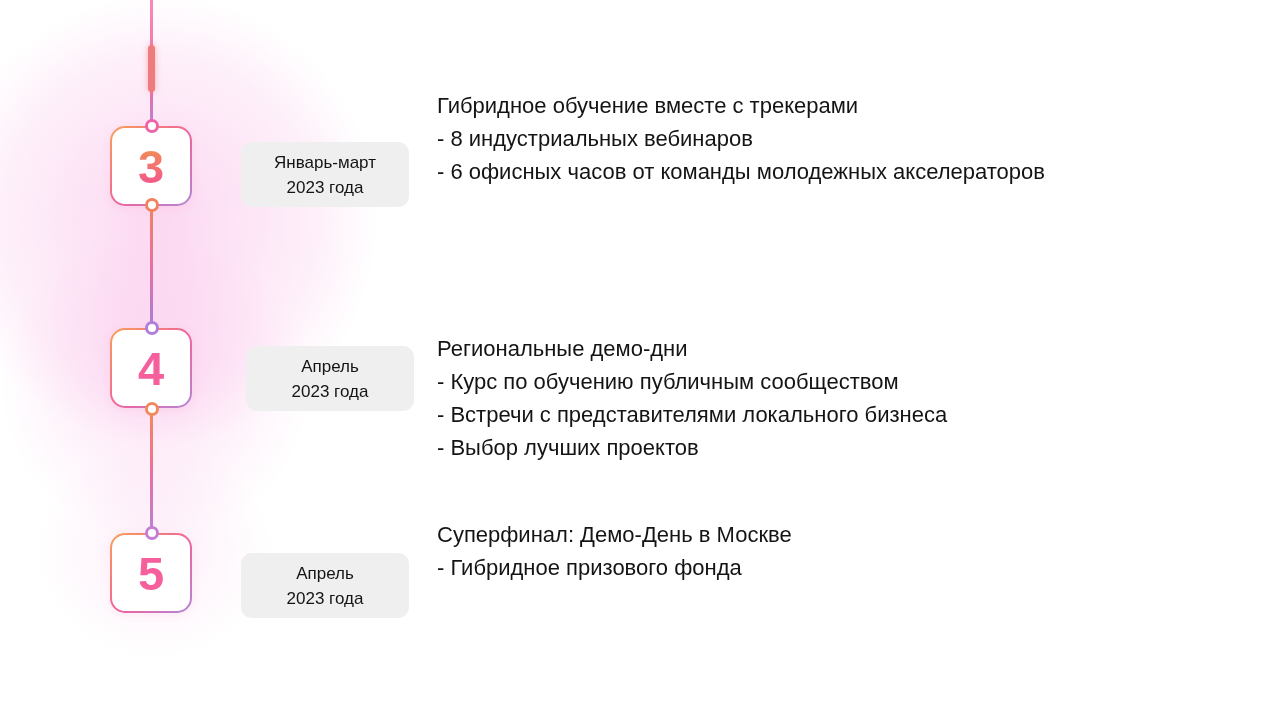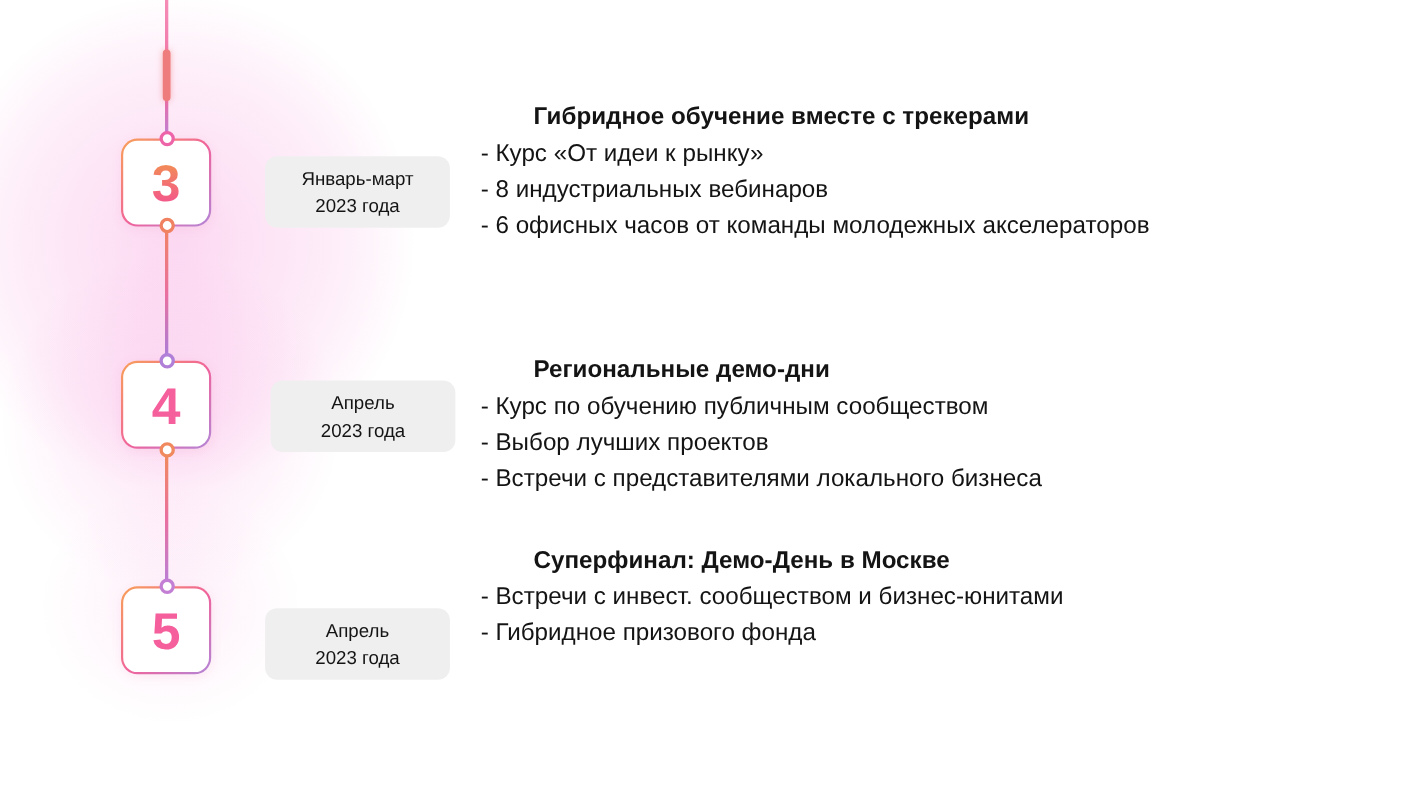--- a/index.html
+++ b/index.html
@@ -79,23 +79,23 @@
   .pill-3 { left: 241px; top: 142px; }
   .pill-4 { left: 246px; top: 346px; }
   .pill-5 { left: 241px; top: 553px; }
 
   
   .block {
     position: absolute; left: 437px; width: 740px;
     color: #141414; font-size: 22px; line-height: 33px;
   }
   .block-1 { top: 89px; }
-  .block-2 { top: 319px; }
-  .block-3 { top: 492px; }
-  .block-title { font-weight: bold; margin-left: 48px; }
+  .block-2 { top: 332px; }
+  .block-3 { top: 518px; }
+  .block-title { font-weight: normal; }
 </style>
 </head>
 <body>
 
 <div class="slide">
 
   <div class="glow glow-1"></div>
   <div class="glow glow-2"></div>
   <div class="glow glow-3"></div>
 
@@ -110,52 +110,50 @@
     </div>
   </div>
   <div class="dot dot-3t"></div>
   <div class="dot dot-3b"></div>
   <div class="pill pill-3">
     <div>Январь-март</div>
     <div>2023 года</div>
   </div>
   <div class="block block-1">
     <div class="block-title">Гибридное обучение вместе с трекерами</div>
-    <div class="bullet">- Курс «От идеи к рынку»</div>
     <div class="bullet">- 8 индустриальных вебинаров</div>
     <div class="bullet">- 6 офисных часов от команды молодежных акселераторов</div>
   </div>
 
   <div class="square sq-4">
     <div class="square-inner">
       <span class="num num-pink">4</span>
     </div>
   </div>
   <div class="dot dot-4t"></div>
   <div class="dot dot-4b"></div>
   <div class="pill pill-4">
     <div>Апрель</div>
     <div>2023 года</div>
   </div>
   <div class="block block-2">
     <div class="block-title">Региональные демо-дни</div>
     <div class="bullet">- Курс по обучению публичным сообществом</div>
+    <div class="bullet">- Встречи с представителями локального бизнеса</div>
     <div class="bullet">- Выбор лучших проектов</div>
-    <div class="bullet">- Встречи с представителями локального бизнеса</div>
   </div>
 
   <div class="square sq-5">
     <div class="square-inner">
       <span class="num num-pink">5</span>
     </div>
   </div>
   <div class="dot dot-5t"></div>
   <div class="pill pill-5">
     <div>Апрель</div>
     <div>2023 года</div>
   </div>
   <div class="block block-3">
     <div class="block-title">Суперфинал: Демо-День в Москве</div>
-    <div class="bullet">- Встречи с инвест. сообществом и бизнес-юнитами</div>
     <div class="bullet">- Гибридное призового фонда</div>
   </div>
 
 </div>
 
 </body></html>

